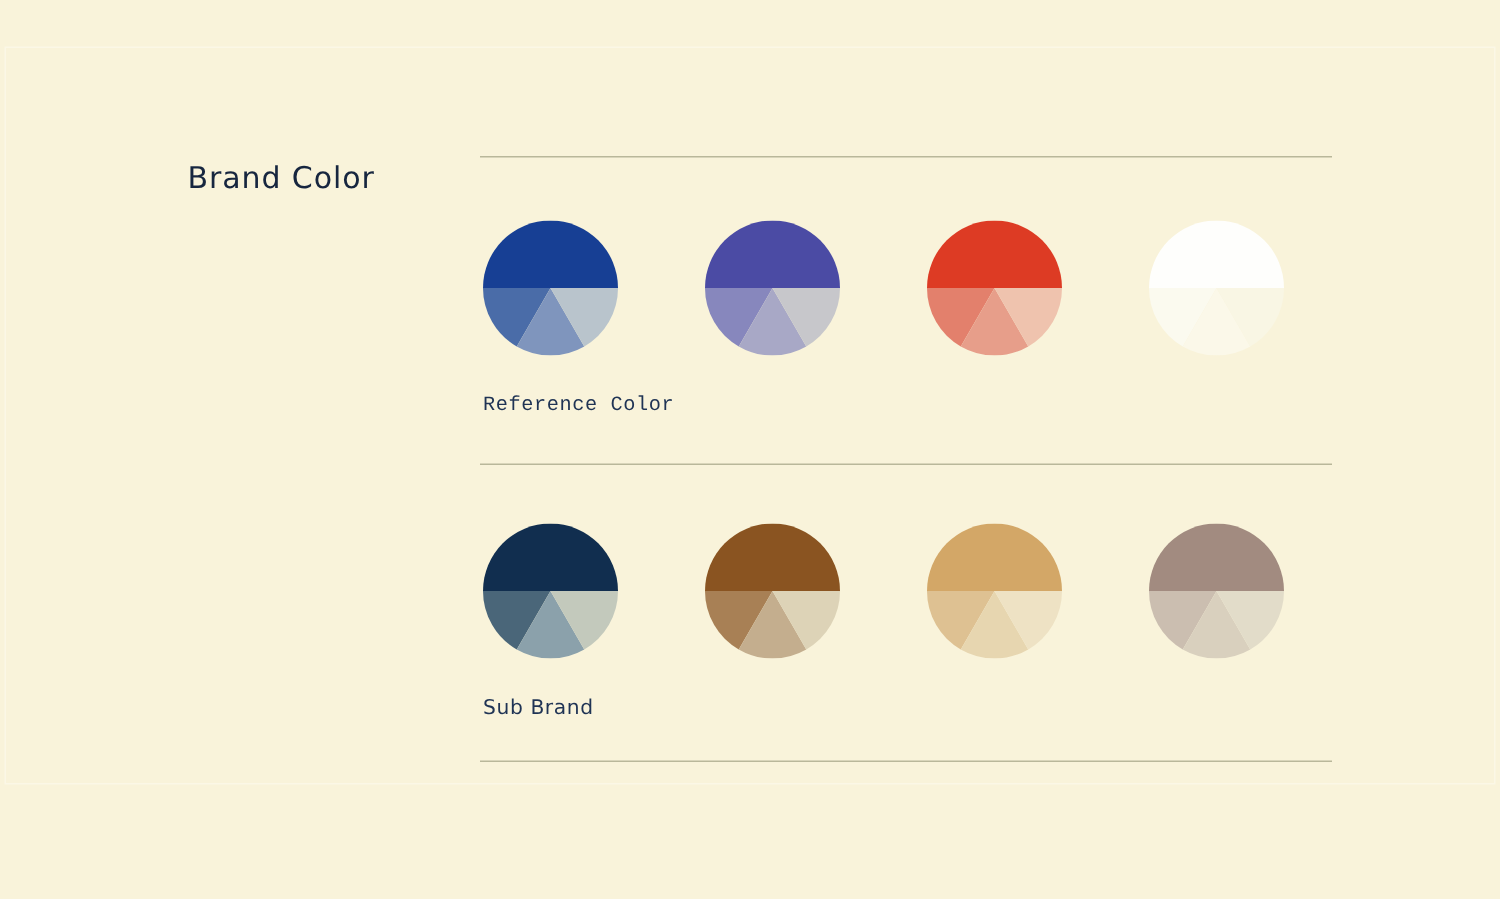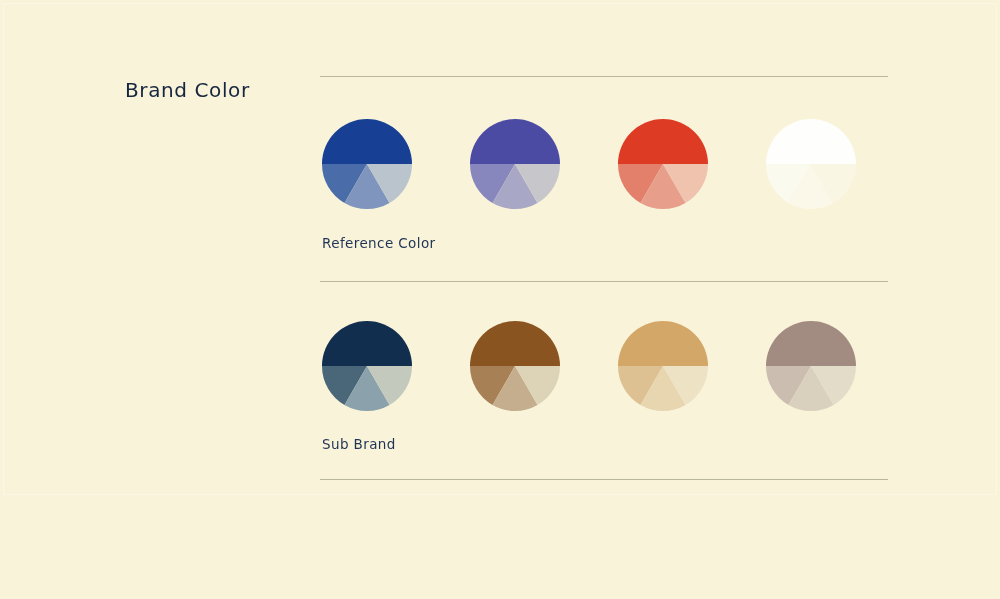--- a/index.html
+++ b/index.html
@@ -13,20 +13,21 @@
     font-family: "Liberation Sans", sans-serif;
     overflow: hidden;
   }
 
   #canvas {
     position: relative;
     width: 1000px;
     height: 498px;
     background: #f9f3da;
     box-sizing: border-box;
+    margin-top: 28px;
   }
 
   
   #canvas::before {
     content: "";
     position: absolute;
     left: 3px;
     top: 3px;
     right: 3px;
     bottom: 3px;
@@ -59,21 +60,21 @@
 
   .row-label {
     position: absolute;
     left: 322px;
     font-size: 13.5px;
     color: #1f3354;
     letter-spacing: 0.4px;
     font-family: "DejaVu Sans", sans-serif;
     white-space: nowrap;
   }
-  .row-label.r0 { top: 235px; }
+  .row-label.r0 { top: 235px; font-family: Liberation Mono, monospace; }
   .row-label.r1 { top: 436px; }
 
   .wheel {
     position: absolute;
     width: 90px;
     height: 90px;
   }
   .wheel svg { display: block; width: 90px; height: 90px; }
 
   

